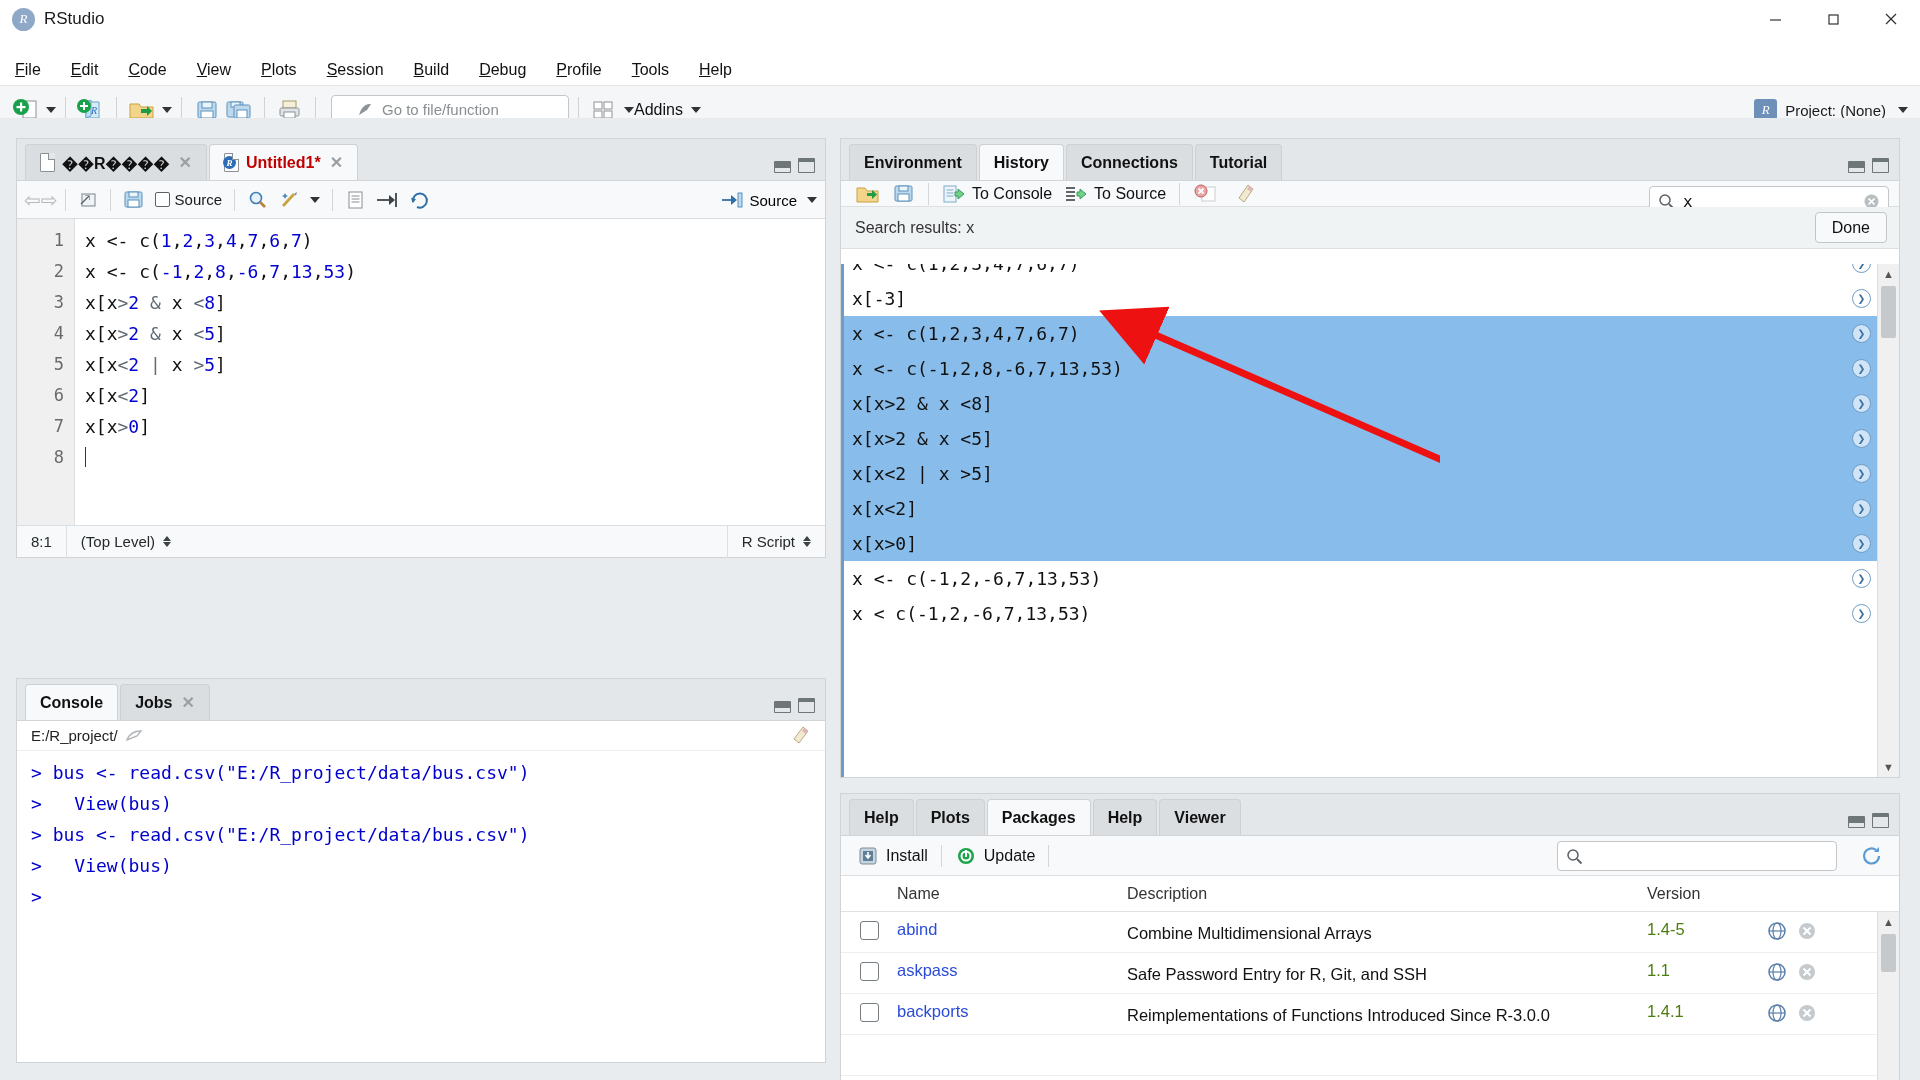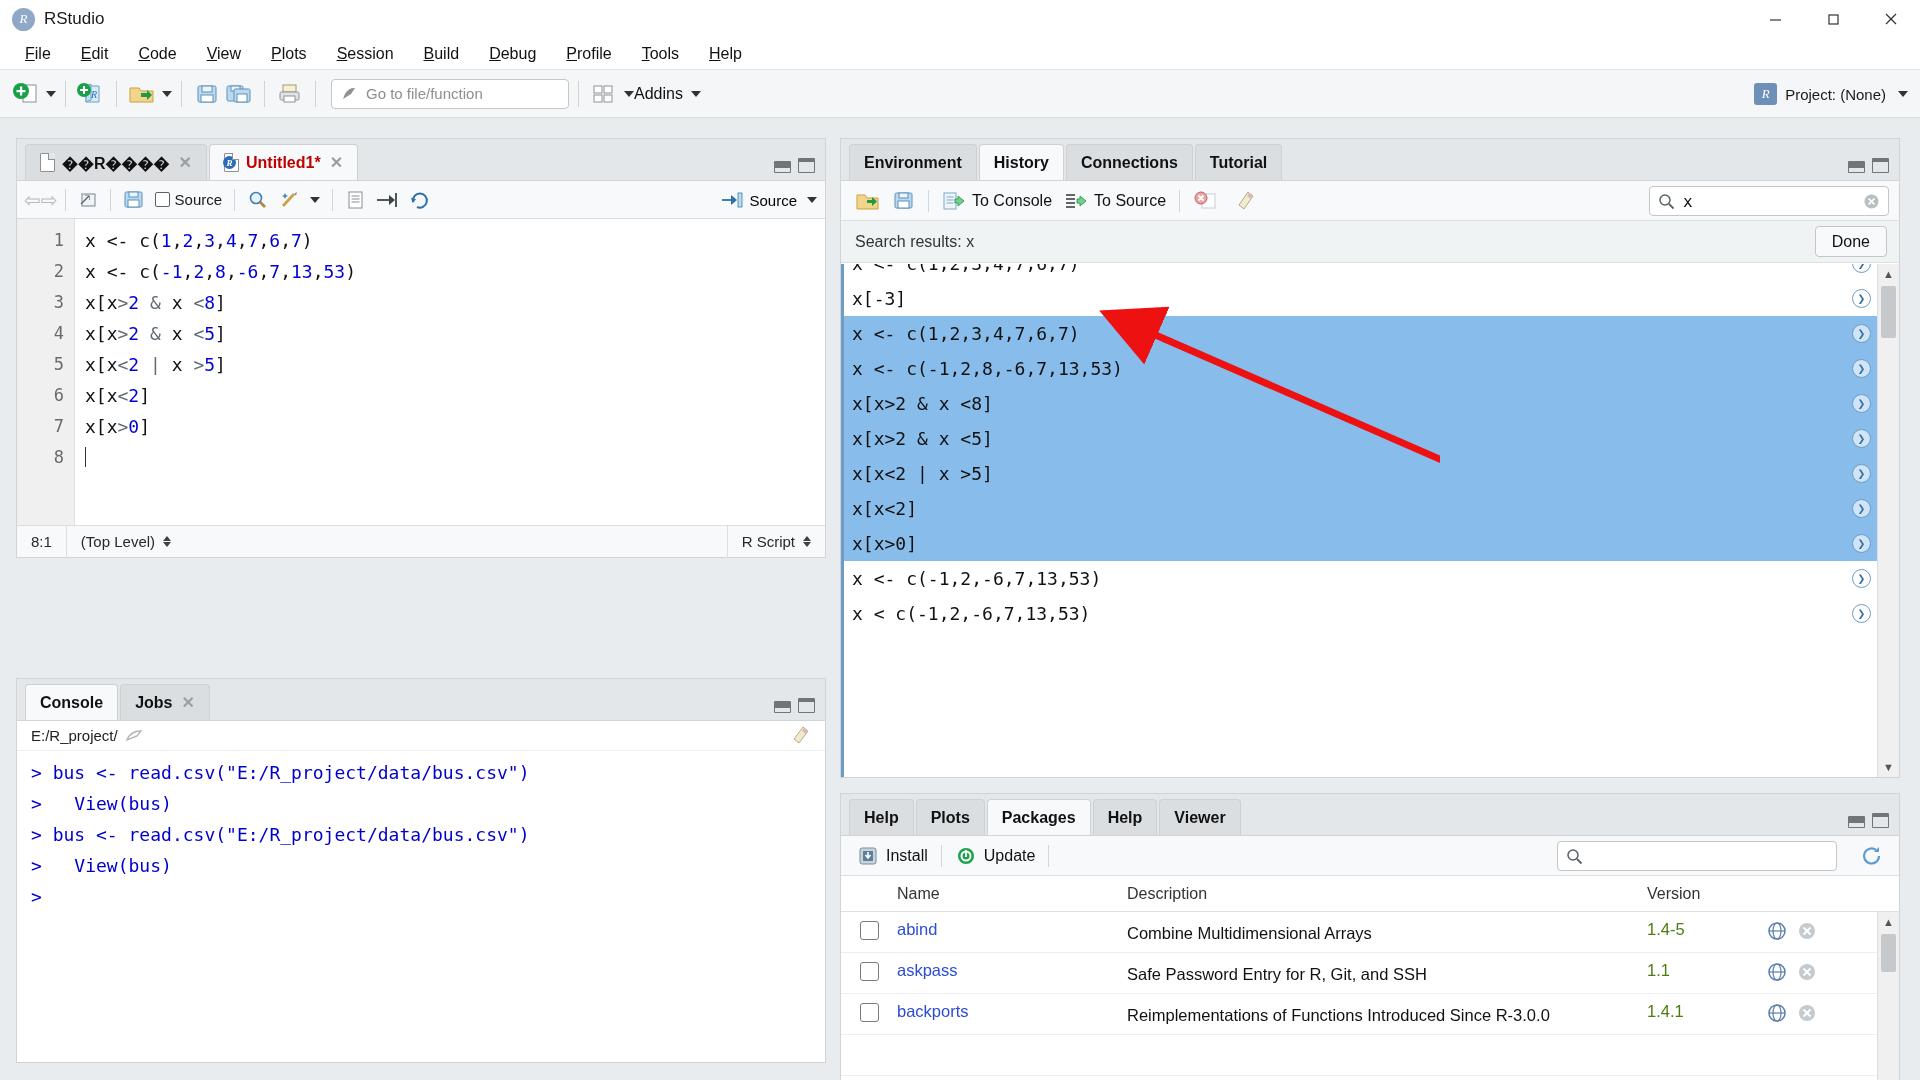--- a/index.html
+++ b/index.html
@@ -42,22 +42,22 @@
     width: 58px; height: 38px;
     display: flex; align-items: center; justify-content: center;
     color: #333;
   }
 
   
   .menubar {
     height: 32px;
     display: flex; align-items: center;
     background: #ffffff;
-    padding-left: 10px;
     border-bottom: 1px solid #e4e4e4;
+    margin-top: 16px;
   }
   .menu-item {
     padding: 4px 15px;
     font-size: 16px; color: #111;
     cursor: default;
   }
   .menu-item u { text-decoration: underline; }
 
   
   .maintoolbar {
@@ -81,21 +81,21 @@
     border-right: 5px solid transparent;
     border-top: 6px solid #333;
     margin-left: 4px;
   }
   .gotofile {
     width: 238px; height: 30px;
     background: #ffffff;
     border: 1px solid #c3c7c9;
     border-radius: 4px;
     display: flex; align-items: center;
-    padding-left: 8px;
+    padding-left: 24px;
     margin-left: 6px;
   }
   .gotofile .ph { font-size: 15px; color: #8b8f91; margin-left: 8px; }
   .addins-lbl { font-size: 16px; color: #111; }
   .project-area {
     position: absolute; right: 12px; top: 0; height: 48px;
     display: flex; align-items: center; gap: 8px;
   }
   .project-lbl { font-size: 15px; color: #1a1a1a; }
   .rlogo-sq {
@@ -310,21 +310,21 @@
     font-family: "DejaVu Sans Mono", monospace;
     font-size: 18px;
     line-height: 31px;
     color: #0000cc;
     white-space: pre;
     overflow: hidden;
   }
 
   
   .hist-toolbar {
-    height: 40px;
+    height: 26px;
     background: #f7f9fa;
     border-bottom: 1px solid #dde0e2;
     display: flex; align-items: center;
     padding: 4px 8px;
     position: relative;
   }
   .hist-btn {
     height: 30px; padding: 0 6px;
     display: flex; align-items: center; gap: 6px;
     font-size: 16px; color: #111;

